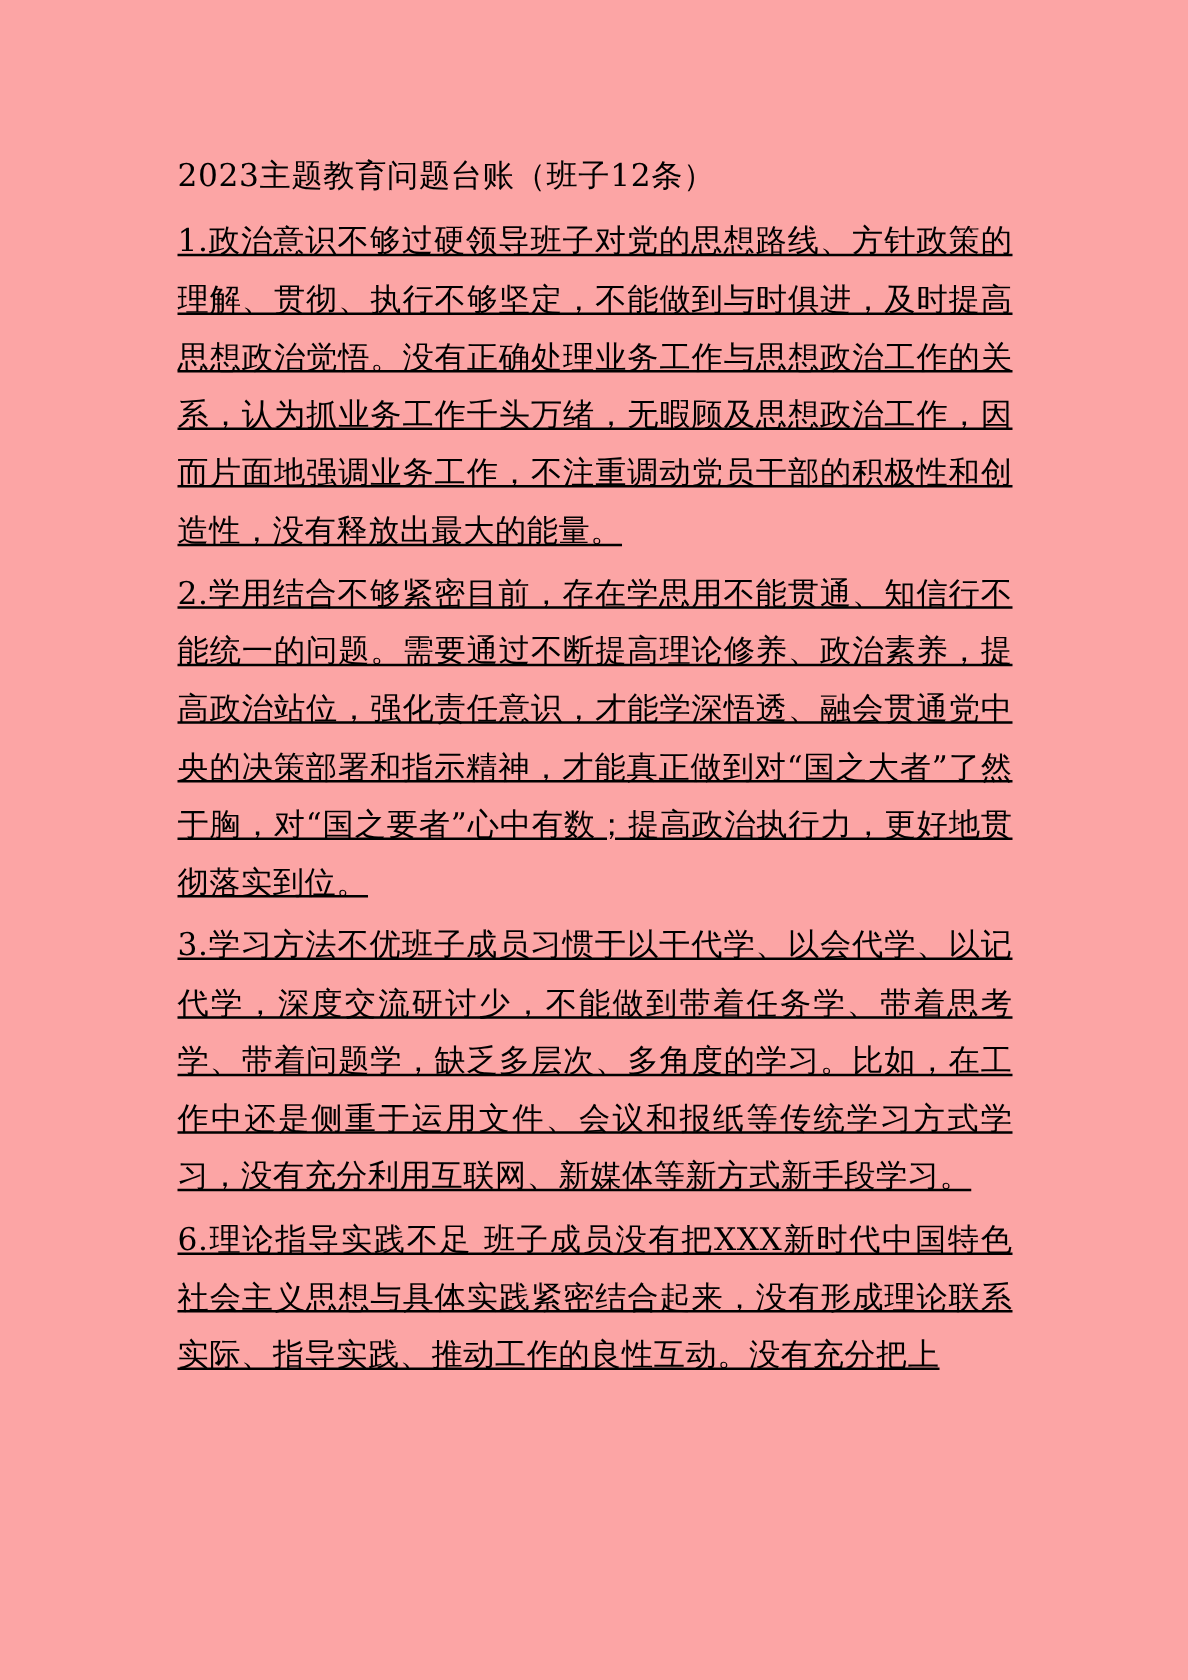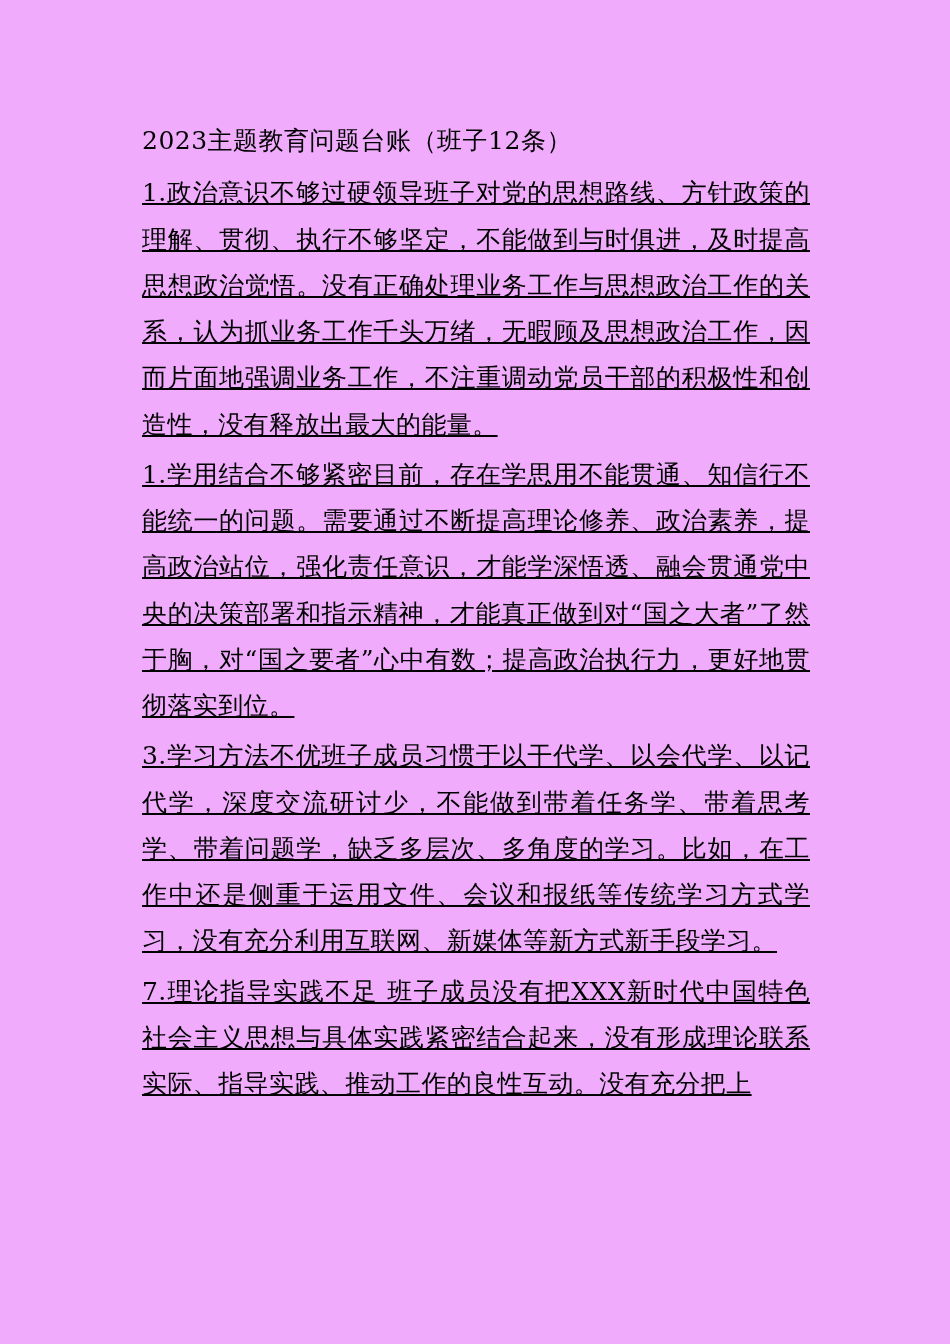--- a/index.html
+++ b/index.html
@@ -4,21 +4,21 @@
 <style>
   html, body {
     margin: 0;
     padding: 0;
     background: #ffffff;
   }
   .page {
     position: relative;
     width: 950px;
     height: 1344px;
-    background: #f0abfc;
+    background: #fca5a5;
     box-sizing: border-box;
     overflow: hidden;
     font-family: "DejaVu Serif", "Liberation Serif", serif;
     color: #000000;
   }
   .content {
     position: absolute;
     left: 142px;
     top: 118px;
     width: 668px;
@@ -46,17 +46,17 @@
     margin-bottom: 0;
   }
 </style>
 </head>
 <body>
 
 <div class="page">
   <div class="content">
     <p class="doc-title">2023主题教育问题台账（班子12条）</p>
     <p class="para">1.政治意识不够过硬领导班子对党的思想路线、方针政策的理解、贯彻、执行不够坚定，不能做到与时俱进，及时提高思想政治觉悟。没有正确处理业务工作与思想政治工作的关系，认为抓业务工作千头万绪，无暇顾及思想政治工作，因而片面地强调业务工作，不注重调动党员干部的积极性和创造性，没有释放出最大的能量。</p>
-    <p class="para">1.学用结合不够紧密目前，存在学思用不能贯通、知信行不能统一的问题。需要通过不断提高理论修养、政治素养，提高政治站位，强化责任意识，才能学深悟透、融会贯通党中央的决策部署和指示精神，才能真正做到对“国之大者”了然于胸，对“国之要者”心中有数；提高政治执行力，更好地贯彻落实到位。</p>
+    <p class="para">2.学用结合不够紧密目前，存在学思用不能贯通、知信行不能统一的问题。需要通过不断提高理论修养、政治素养，提高政治站位，强化责任意识，才能学深悟透、融会贯通党中央的决策部署和指示精神，才能真正做到对“国之大者”了然于胸，对“国之要者”心中有数；提高政治执行力，更好地贯彻落实到位。</p>
     <p class="para">3.学习方法不优班子成员习惯于以干代学、以会代学、以记代学，深度交流研讨少，不能做到带着任务学、带着思考学、带着问题学，缺乏多层次、多角度的学习。比如，在工作中还是侧重于运用文件、会议和报纸等传统学习方式学习，没有充分利用互联网、新媒体等新方式新手段学习。</p>
-    <p class="para">7.理论指导实践不足 班子成员没有把XXX新时代中国特色社会主义思想与具体实践紧密结合起来，没有形成理论联系实际、指导实践、推动工作的良性互动。没有充分把上</p>
+    <p class="para">6.理论指导实践不足 班子成员没有把XXX新时代中国特色社会主义思想与具体实践紧密结合起来，没有形成理论联系实际、指导实践、推动工作的良性互动。没有充分把上</p>
   </div>
 </div>
 
 </body></html>

